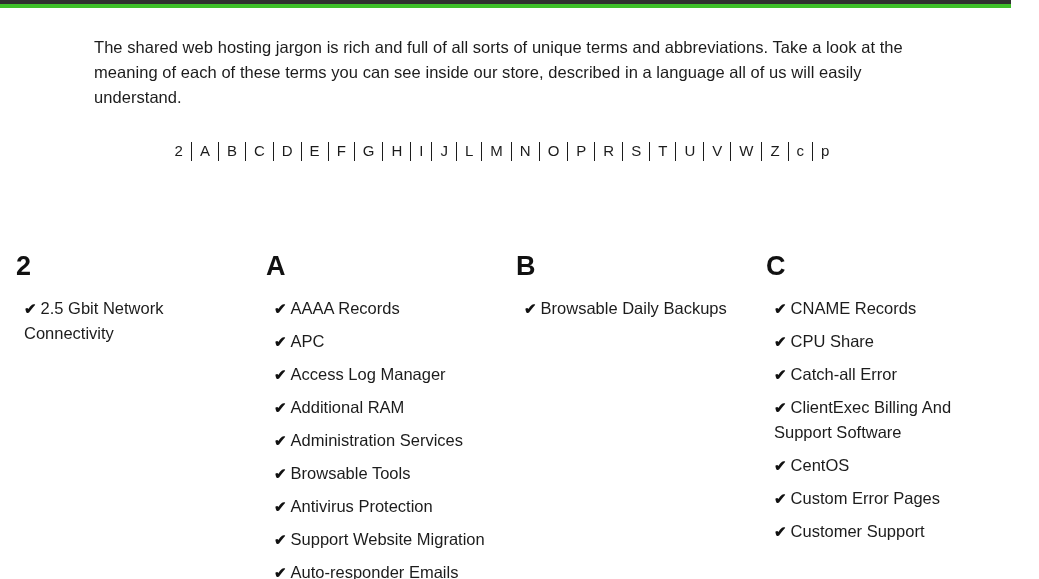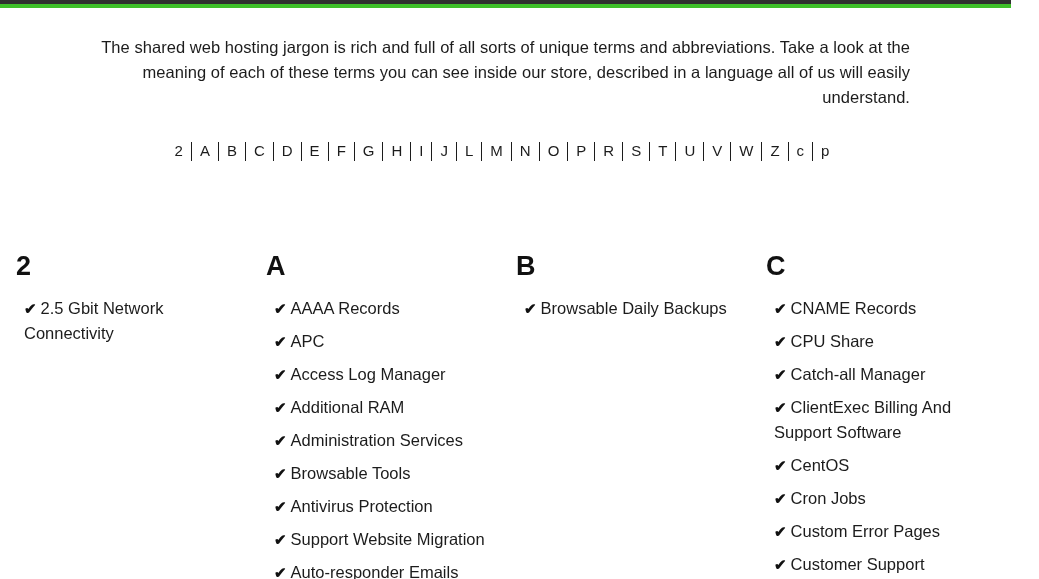--- a/index.html
+++ b/index.html
@@ -33,21 +33,21 @@
   .intro-wrap {
     position: absolute;
     top: 18px;
     left: 0;
     width: 1004px;
     display: flex;
     justify-content: center;
   }
   .intro {
     width: 816px;
-    text-align: right;
+    text-align: left;
     font-size: 16.5px;
     line-height: 25px;
     color: #1c1c1c;
     font-weight: 400;
     letter-spacing: 0.05px;
   }
 
   
   .alpha-nav {
     position: absolute;
@@ -263,21 +263,20 @@
       <h2 class="col-heading">B</h2>
       <ul class="term-list">
         <li class="term-item"><span class="tick">✔</span><a class="term-link">Browsable Daily Backups</a></li>
       </ul>
     </div>
     <div class="column">
       <h2 class="col-heading">C</h2>
       <ul class="term-list">
         <li class="term-item"><span class="tick">✔</span><a class="term-link">CNAME Records</a></li>
         <li class="term-item"><span class="tick">✔</span><a class="term-link">CPU Share</a></li>
-        <li class="term-item"><span class="tick">✔</span><a class="term-link">Catch-all Manager</a></li>
+        <li class="term-item"><span class="tick">✔</span><a class="term-link">Catch-all Error</a></li>
         <li class="term-item"><span class="tick">✔</span><a class="term-link">ClientExec Billing And Support Software</a></li>
         <li class="term-item"><span class="tick">✔</span><a class="term-link">CentOS</a></li>
-        <li class="term-item"><span class="tick">✔</span><a class="term-link">Cron Jobs</a></li>
         <li class="term-item"><span class="tick">✔</span><a class="term-link">Custom Error Pages</a></li>
         <li class="term-item"><span class="tick">✔</span><a class="term-link">Customer Support</a></li>
       </ul>
     </div>
   </div>
 
 </body></html>

